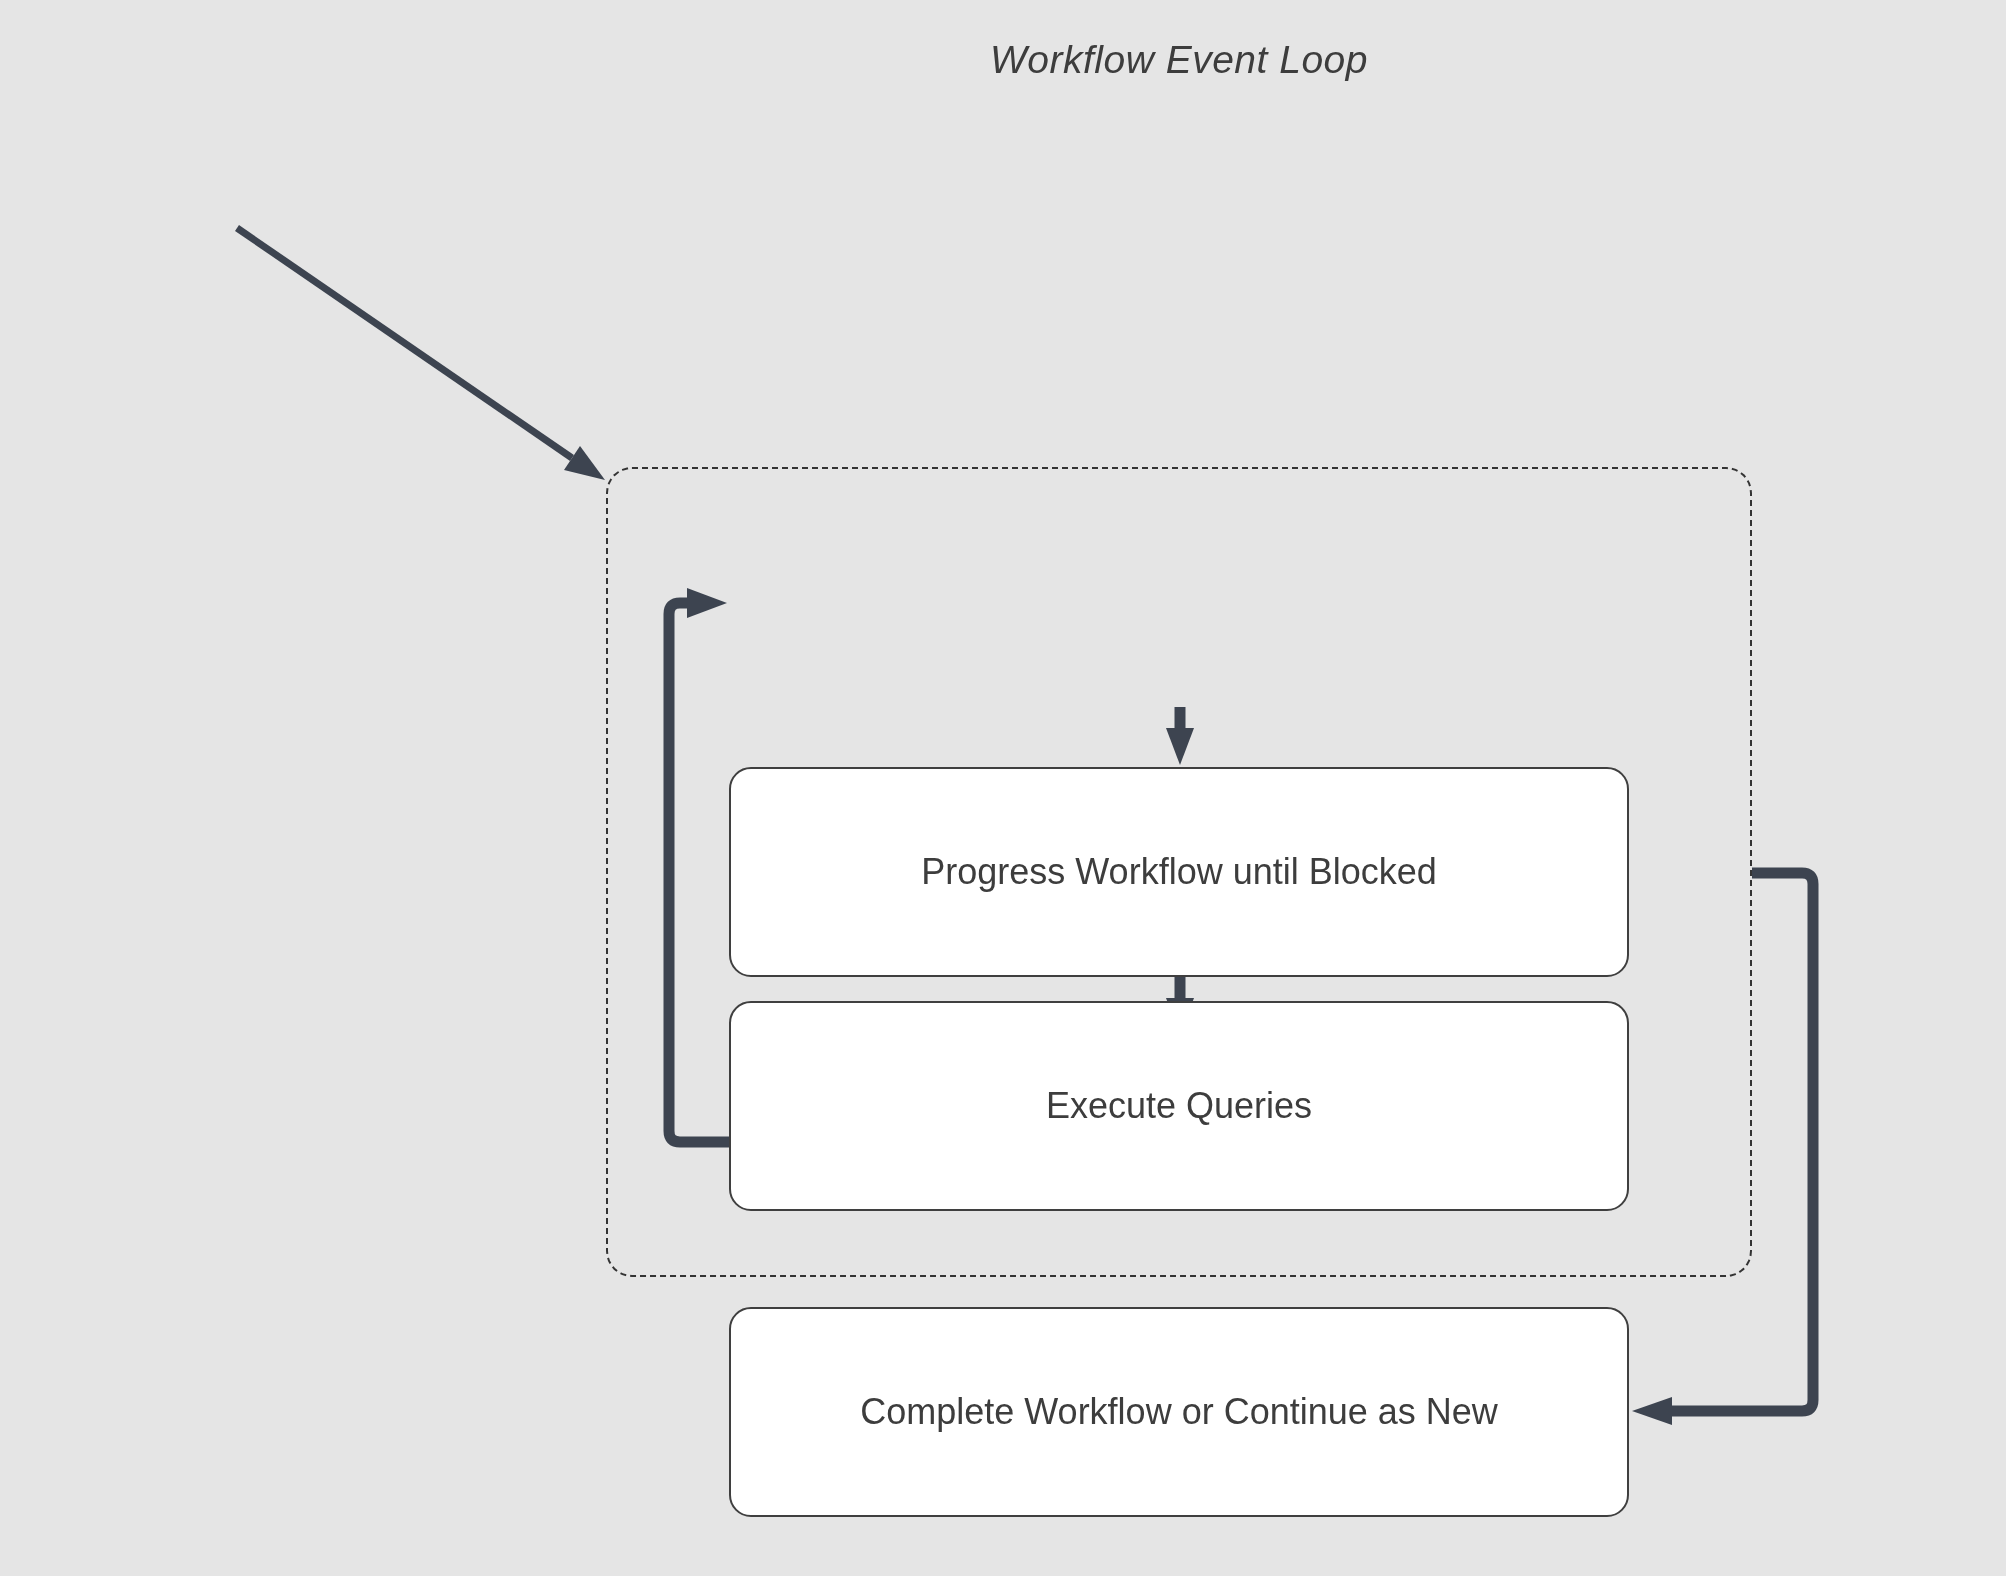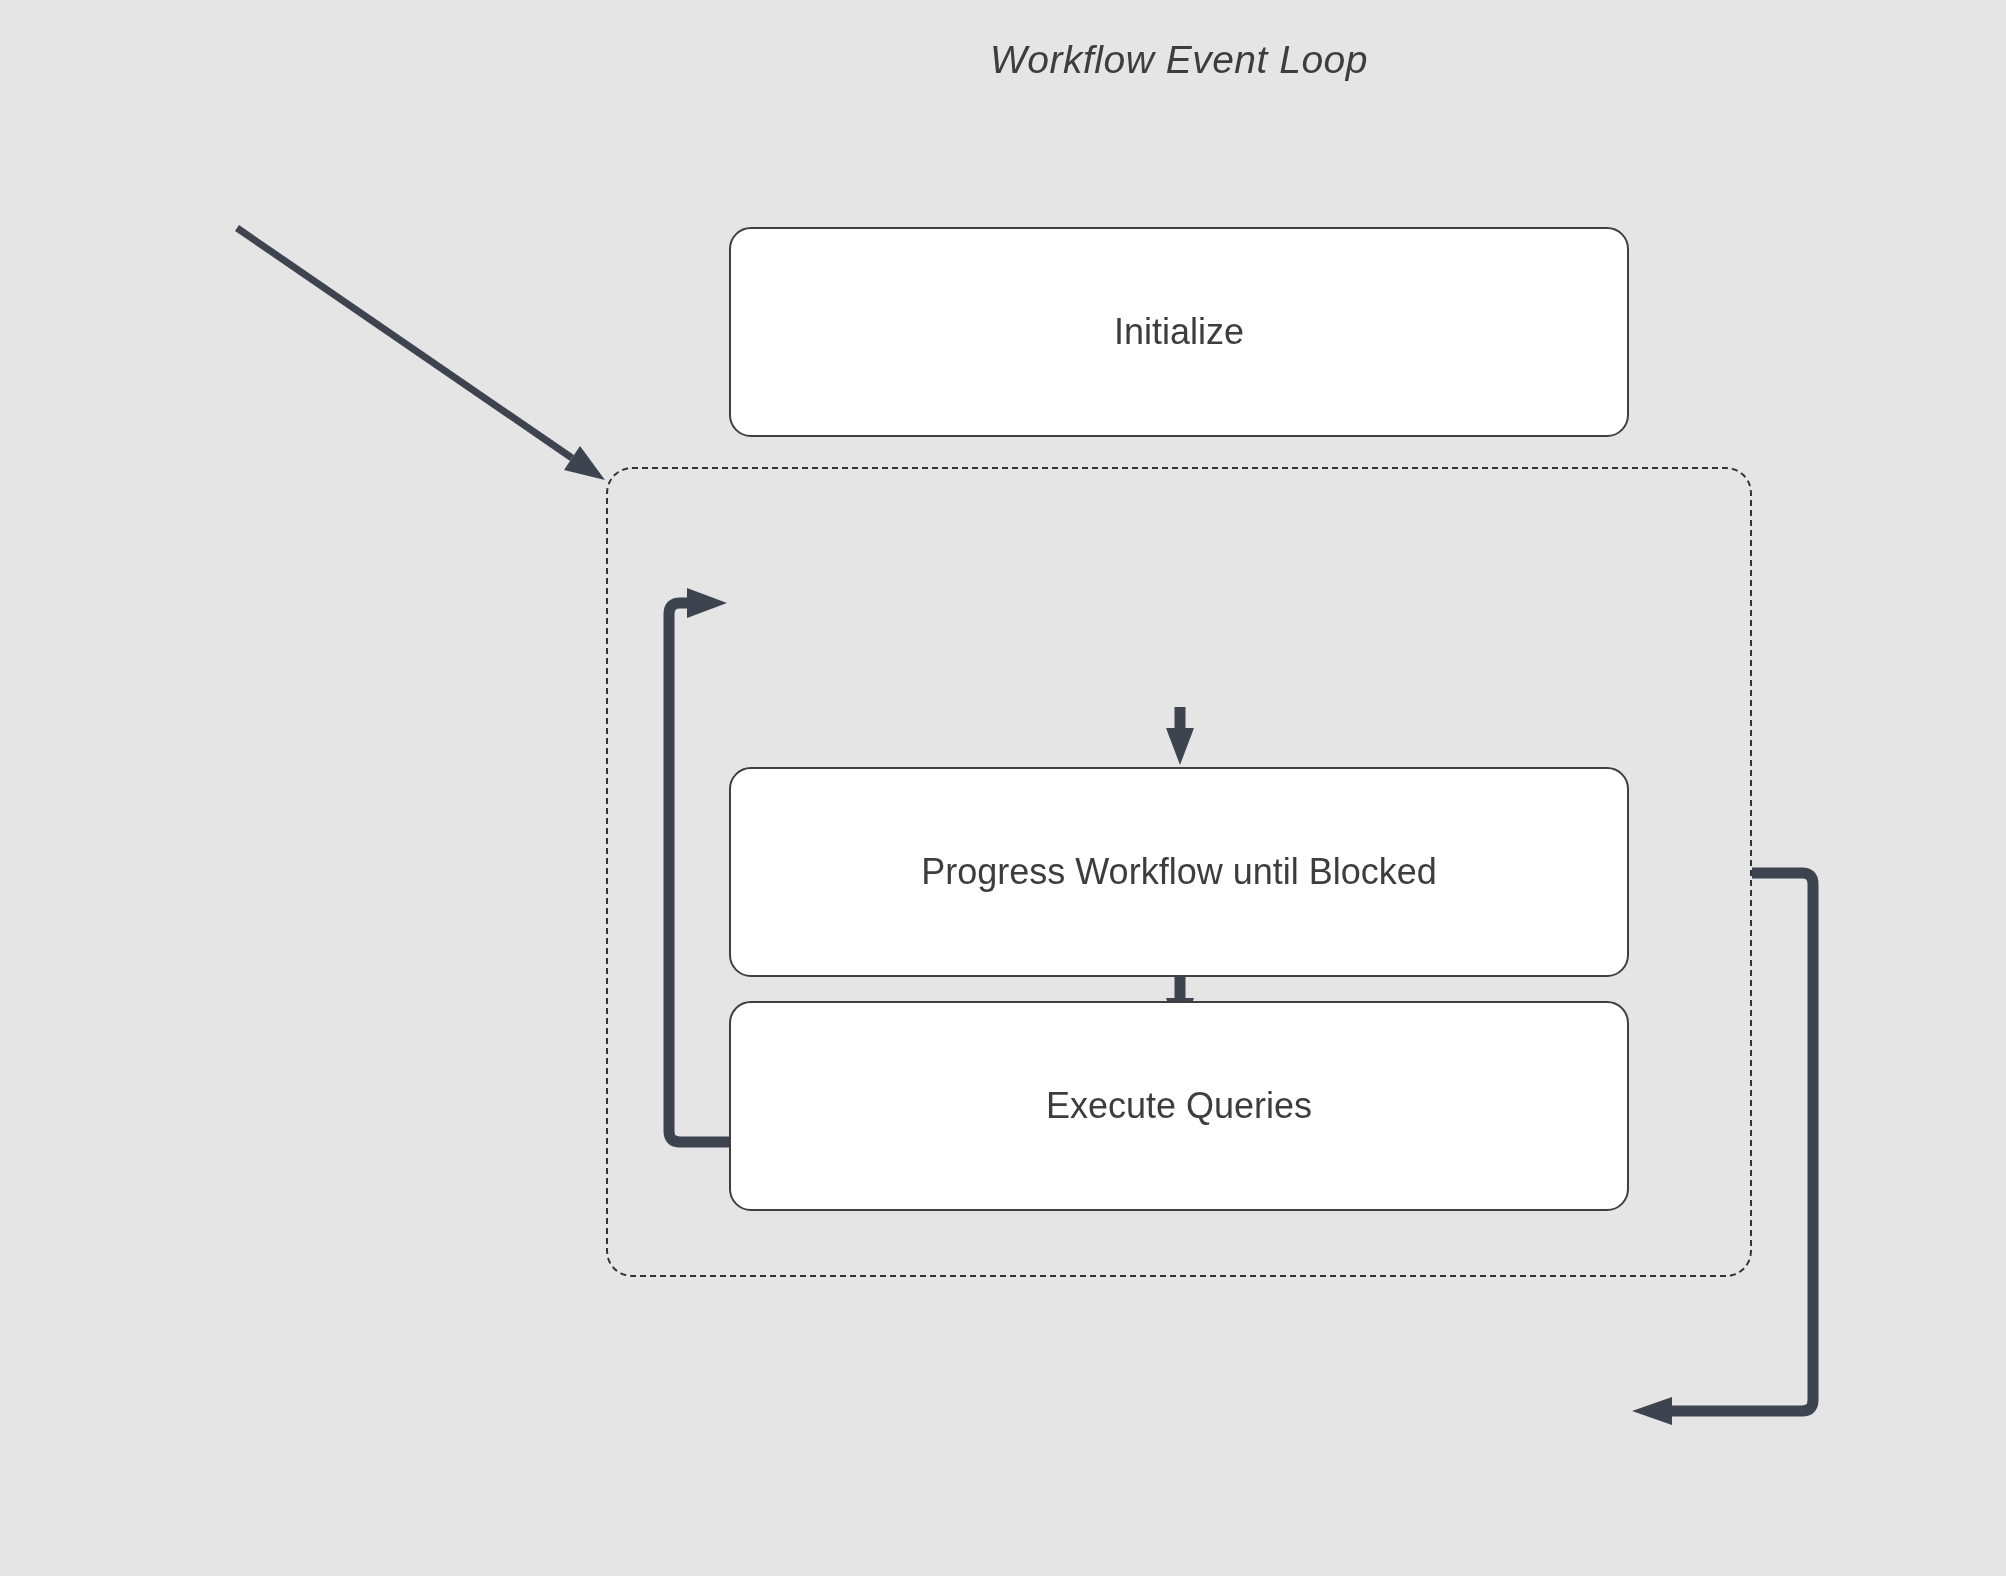--- a/index.html
+++ b/index.html
@@ -101,27 +101,27 @@
       <path d="M 1752,873 L 1802,873 Q 1813,873 1813,884 L 1813,1400 Q 1813,1411 1802,1411 L 1672,1411" fill="none" stroke="#3d4450" stroke-width="11" stroke-linecap="butt" stroke-linejoin="round"></path>
       <polygon points="1632,1411 1672,1397 1672,1425" fill="#3d4450"></polygon>
     </g>
   </svg>
 
   <div class="diagram-title">Workflow Event Loop</div>
 
 
   <div class="group-container"></div>
 
-  <div class="node" style="top:227px">
-    <span>Initialize</span>
-  </div>
 
 
   <div class="node" style="top:767px">
     <span>Progress Workflow until Blocked</span>
   </div>
 
   <div class="node" style="top:1001px">
     <span>Execute Queries</span>
   </div>
 
+  <div class="node" style="top:1307px">
+    <span>Complete Workflow or Continue as New</span>
+  </div>
 
 </div>
 
 </body></html>

